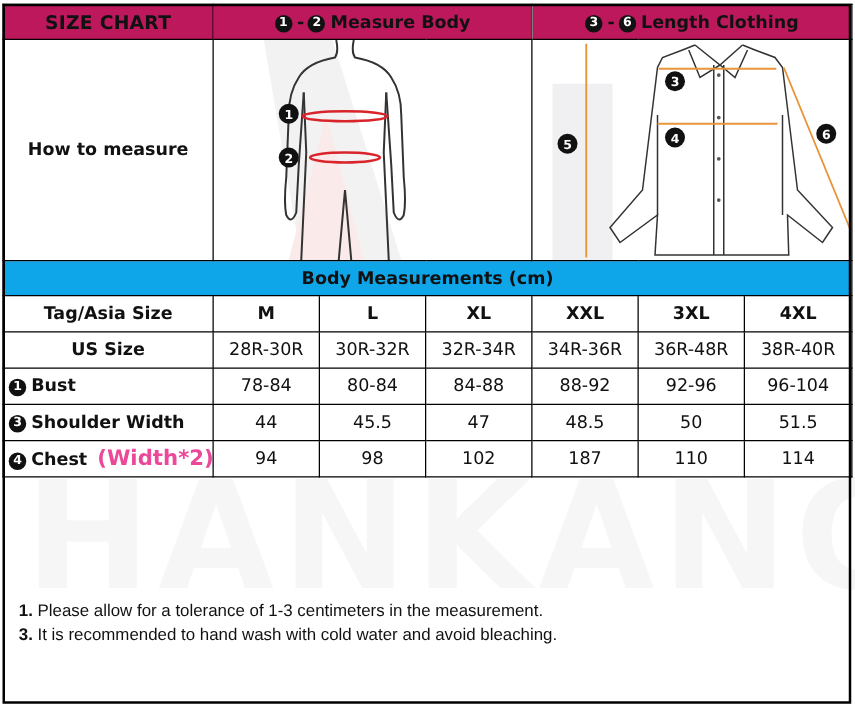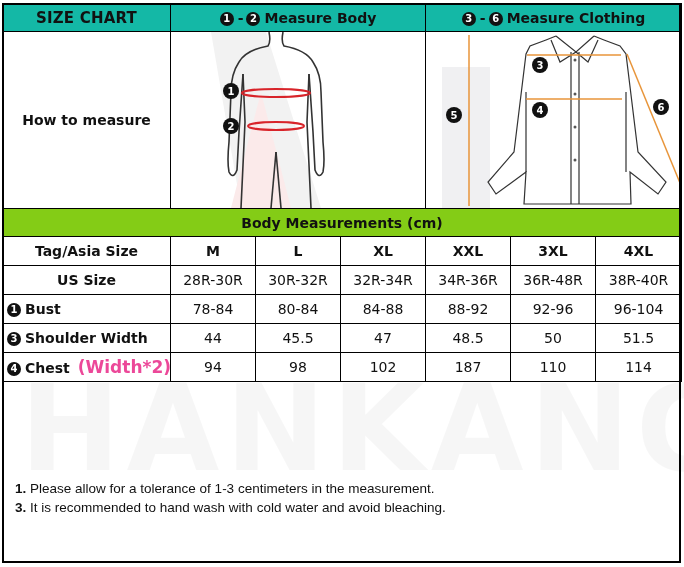--- a/index.html
+++ b/index.html
@@ -4,23 +4,23 @@
 <style>
   html, body { margin: 0; padding: 0; background: #ffffff; }
   body { width: 684px; height: 567px; position: relative; overflow: hidden;
          font-family: "DejaVu Sans", sans-serif; color: #111; }
   .frame { position: absolute; left: 2px; top: 3px; width: 679px; height: 560px;
            border: 2px solid #000; box-sizing: border-box; }
   table.grid { position: absolute; left: 2px; top: 3px; width: 679px;
                border-collapse: collapse; table-layout: fixed; }
   table.grid td { border: 1px solid #000; text-align: center; vertical-align: middle;
                   padding: 0; font-size: 14px; overflow: hidden; white-space: nowrap; }
-  .hdr td { background: #14b8a6; font-weight: bold; height: 27px; font-size: 15px; }
+  .hdr td { background: #be185d; font-weight: bold; height: 27px; font-size: 15px; }
   .hdr td.left { font-family: "DejaVu Sans", sans-serif; font-size: 15px; letter-spacing: 0.2px; }
-  .sect td { background: #84cc16; font-weight: bold; height: 27px; font-size: 14px; }
+  .sect td { background: #0ea5e9; font-weight: bold; height: 27px; font-size: 14px; }
   .row td { height: 28px; }
   .row td.lbl { font-weight: bold; font-size: 14px; }
   .row td.lbl-left { text-align: left; padding-left: 4px; font-weight: bold; }
   .bold td.v { font-weight: bold; }
   .imgrow td { height: 176px; background: #fff; }
   .circ { display: inline-block; width: 14px; height: 14px; border-radius: 50%;
           background: #111; color: #fff; font-size: 10px; line-height: 14px;
           text-align: center; font-weight: bold; vertical-align: 1px; margin-right: 4px; }
   .orange { color: #ec4899; font-weight: bold; font-size: 17px; margin-left: 8px; }
   .notes { position: absolute; left: 4px; top: 469px; width: 675px; height: 92px;
@@ -44,21 +44,21 @@
       <col style="width:85px">
       <col style="width:86px">
   </colgroup>
   <tbody>
       <tr class="hdr">
     <td class="left">SIZE CHART</td>
     <td colspan="3">
       <span class="circ">1</span><span>-</span><span class="circ" style="margin-left:3px">2</span><span>Measure Body</span>
     </td>
     <td colspan="3">
-      <span class="circ">3</span><span>-</span><span class="circ" style="margin-left:3px">6</span><span>Measure Clothing</span>
+      <span class="circ">3</span><span>-</span><span class="circ" style="margin-left:3px">6</span><span>Length Clothing</span>
     </td>
   </tr>
   <tr class="imgrow">
     <td style="font-weight:bold;font-size:14px">How to measure</td>
     <td colspan="3" class="img-cell">
       <svg width="253" height="176" viewBox="0 0 253 176">
         <path d="M40 0 L70 176 L150 176 L95 0 Z" fill="#f2f2f2"></path>
         <path d="M60 176 L90 60 L120 176 Z" fill="#fbeaea"></path>
         <g fill="none" stroke="#333" stroke-width="1.6">
           <path d="M98 0 Q100 10 97 14 Q75 18 68 30 Q60 42 60 60 L58 110 Q56 130 58 140 Q62 148 66 138 L68 100 L72 42"></path>

